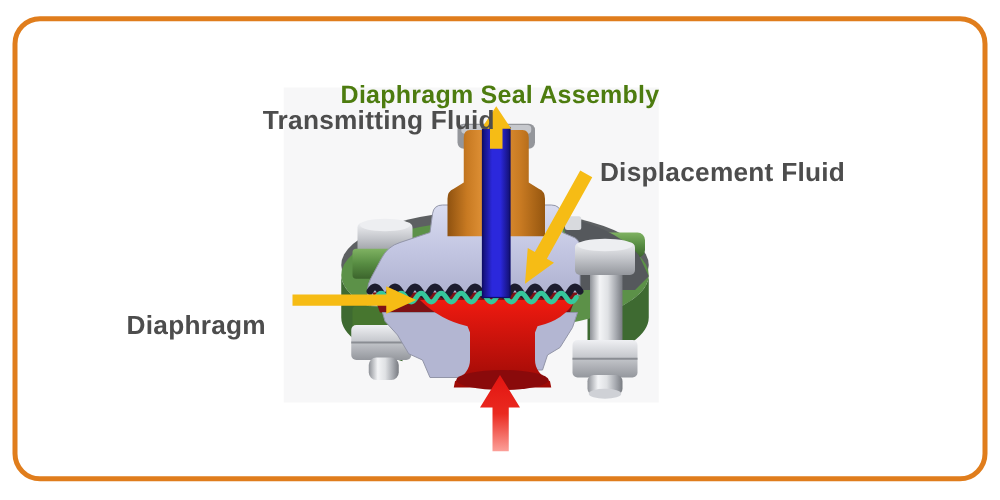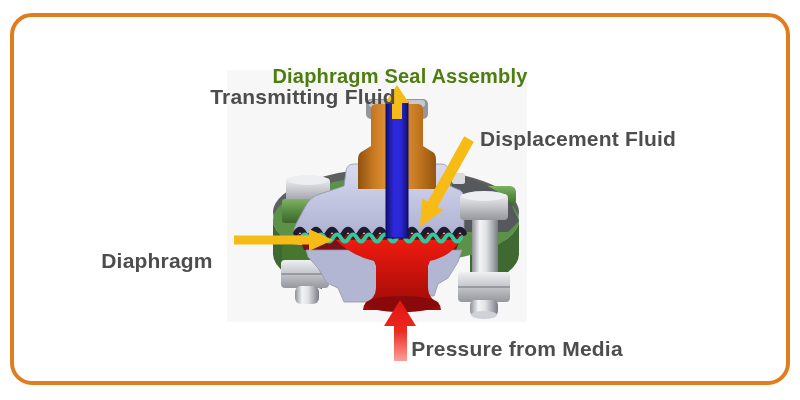--- a/index.html
+++ b/index.html
@@ -146,15 +146,14 @@
     <polygon points="400,300 384,326 394,326 394,361 407,361 407,326 416,326" fill="url(#redArrowG)"></polygon>
   </svg>
 
   <div class="frame"></div>
 
   <div class="title">Diaphragm Seal Assembly</div>
 
   <div class="lbl" id="lbl-transmitting">Transmitting Fluid</div>
   <div class="lbl" id="lbl-displacement">Displacement Fluid</div>
   <div class="lbl" id="lbl-diaphragm">Diaphragm</div>
-  <div class="lbl" id="lbl-pressure">Pressure from Media</div>
 
 </div>
 
 </body></html>

